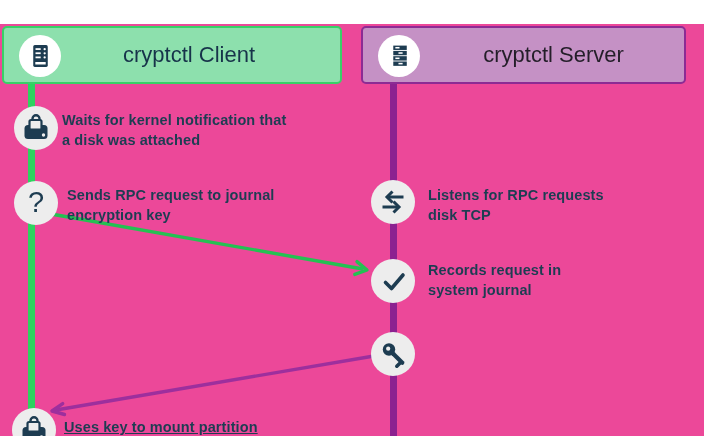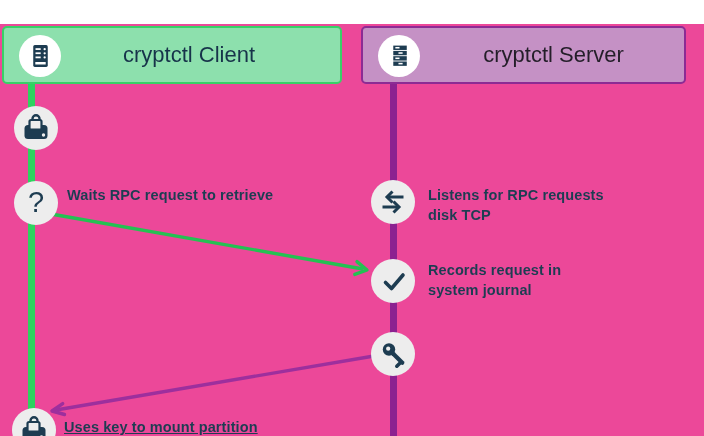--- a/index.html
+++ b/index.html
@@ -132,22 +132,27 @@
 
   <div class="node n6">
     <svg width="36" height="36" viewBox="0 0 36 36">
       <rect x="6.5" y="15" width="23" height="14" rx="3.5" fill="#1d3c51"></rect>
       <path d="M14.5 11 V8.7 a3.5 3.5 0 0 1 7 0 V11" stroke="#1d3c51" stroke-width="2.4" fill="none"></path>
       <rect x="11.5" y="10" width="12" height="9.5" rx="1.6" fill="#ededed" stroke="#1d3c51" stroke-width="2.2"></rect>
       <circle cx="25.5" cy="25" r="1.7" fill="#ededed"></circle>
     </svg>
   </div>
 
+  <div class="label l1">
+    <span>Waits for kernel notification that</span>
+    <span>a disk was attached</span>
+  </div>
   <div class="label l2">
-    <span>Waits RPC request to retrieve</span>
+    <span>Sends RPC request to journal</span>
+    <span>encryption key</span>
   </div>
   <div class="label l3">
     <span>Listens for RPC requests</span>
     <span>disk TCP</span>
   </div>
   <div class="label l4">
     <span>Records request in</span>
     <span>system journal</span>
   </div>
   <div class="label l6">

